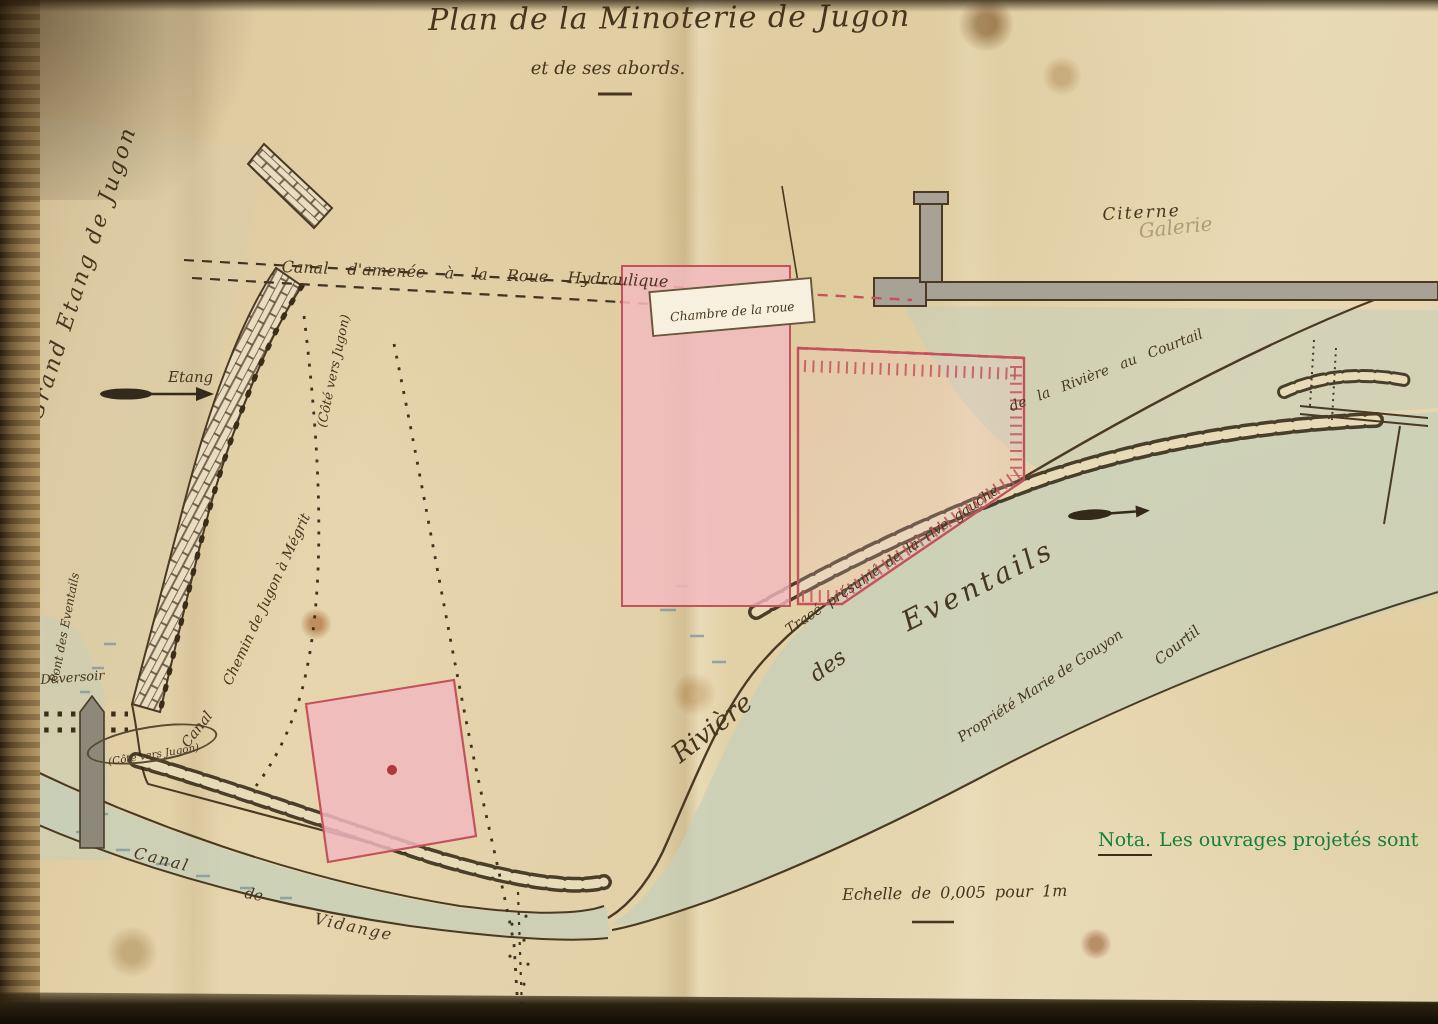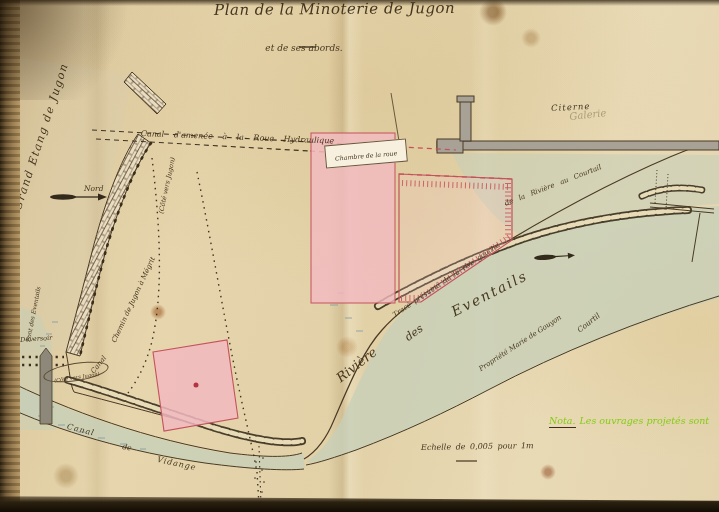--- a/index.html
+++ b/index.html
@@ -28,27 +28,27 @@
     background:linear-gradient(to bottom,rgba(38,26,10,.75),rgba(38,26,10,0));}
   .cornershadow{position:absolute;left:0;top:0;width:140px;height:100px;
     background:radial-gradient(circle at 0 0,rgba(35,24,10,.55),rgba(35,24,10,0) 75%);}
   .bottomshadow{position:absolute;bottom:0;left:0;width:100%;height:18px;
     background:linear-gradient(to top,#120c04,#2b2110 55%,rgba(60,45,20,.35));
     clip-path:polygon(0 12%,100% 38%,100% 100%,0 100%);}
   svg.draw{position:absolute;inset:0;}
   .lbl{position:absolute;white-space:nowrap;font-style:italic;color:#46361f;
        transform-origin:0 0;line-height:1;}
   .title{font-size:15px;letter-spacing:.5px;text-align:center;width:220px;transform:rotate(-.5deg);}
-  .subtitle{font-size:9px;text-align:center;width:92px;margin-top:13px;}
+  .subtitle{font-size:9px;text-align:center;width:92px;}
   .pencil{color:rgba(125,110,75,.55);}
   .whitebox{position:absolute;background:#f7f0de;border:1px solid #6b563c;text-align:center;
        transform-origin:50% 50%;}
   .ovalbox{position:absolute;border:1px solid #5a4a30;border-radius:50%;text-align:center;
        transform-origin:50% 50%;color:#46361f;font-style:italic;}
-  .nota{position:absolute;color:#84cc16;font-style:italic;}
+  .nota{position:absolute;color:#15803d;}
   .nota .l1{font-size:9.5px;white-space:nowrap;}
   .nota .l2{font-size:9.5px;text-align:center;margin-top:3px;}
   .nota .hd{border-bottom:1px solid #3c2e1a;padding-bottom:1px;margin-right:4px;}
 </style>
 </head>
 <body>
 
 <div id="stage">
   <div class="paper"></div>
   <div class="fold f2"></div>
@@ -160,21 +160,21 @@
     <g stroke="#46361f">
       <line x1="299" y1="47" x2="316" y2="47" stroke-width="1.4"></line>
       <line x1="456" y1="461" x2="477" y2="461" stroke-width="1.2"></line>
     </g>
   </svg>
 
   <div class="lbl title" style="left:214px;top:3px;">Plan de la Minoterie de Jugon</div>
   <div class="lbl subtitle" style="left:258px;top:31px;">et de ses abords.</div>
 
   <div class="lbl" style="left:12px;top:208px;transform:rotate(-72deg);font-size:11px;letter-spacing:1.5px;">Grand Etang de Jugon</div>
-  <div class="lbl" style="left:84px;top:185px;font-size:7.5px;">Nord</div>
+  <div class="lbl" style="left:84px;top:185px;font-size:7.5px;">Etang</div>
 
   <div class="lbl" style="left:141px;top:130px;transform:rotate(2.2deg);font-size:8px;word-spacing:7px;">Canal d'amenée à la Roue Hydraulique</div>
   <div class="lbl" style="left:158px;top:213px;transform:rotate(-78deg);font-size:6.5px;">(Côté vers Jugon)</div>
   <div class="lbl" style="left:111px;top:341px;transform:rotate(-65deg);font-size:7px;">Chemin de Jugon à Mégrit</div>
 
   <div class="lbl" style="left:551px;top:104px;transform:rotate(-3deg);font-size:8.5px;letter-spacing:1px;">Citerne</div>
   <div class="lbl pencil" style="left:569px;top:112px;transform:rotate(-6deg);font-size:10px;">Galerie</div>
 
   <div class="whitebox" style="left:325px;top:142px;width:80px;height:21px;transform:rotate(-5deg);">
     <span class="lbl" style="position:static;font-size:6.2px;line-height:19px;">Chambre de la roue</span>

